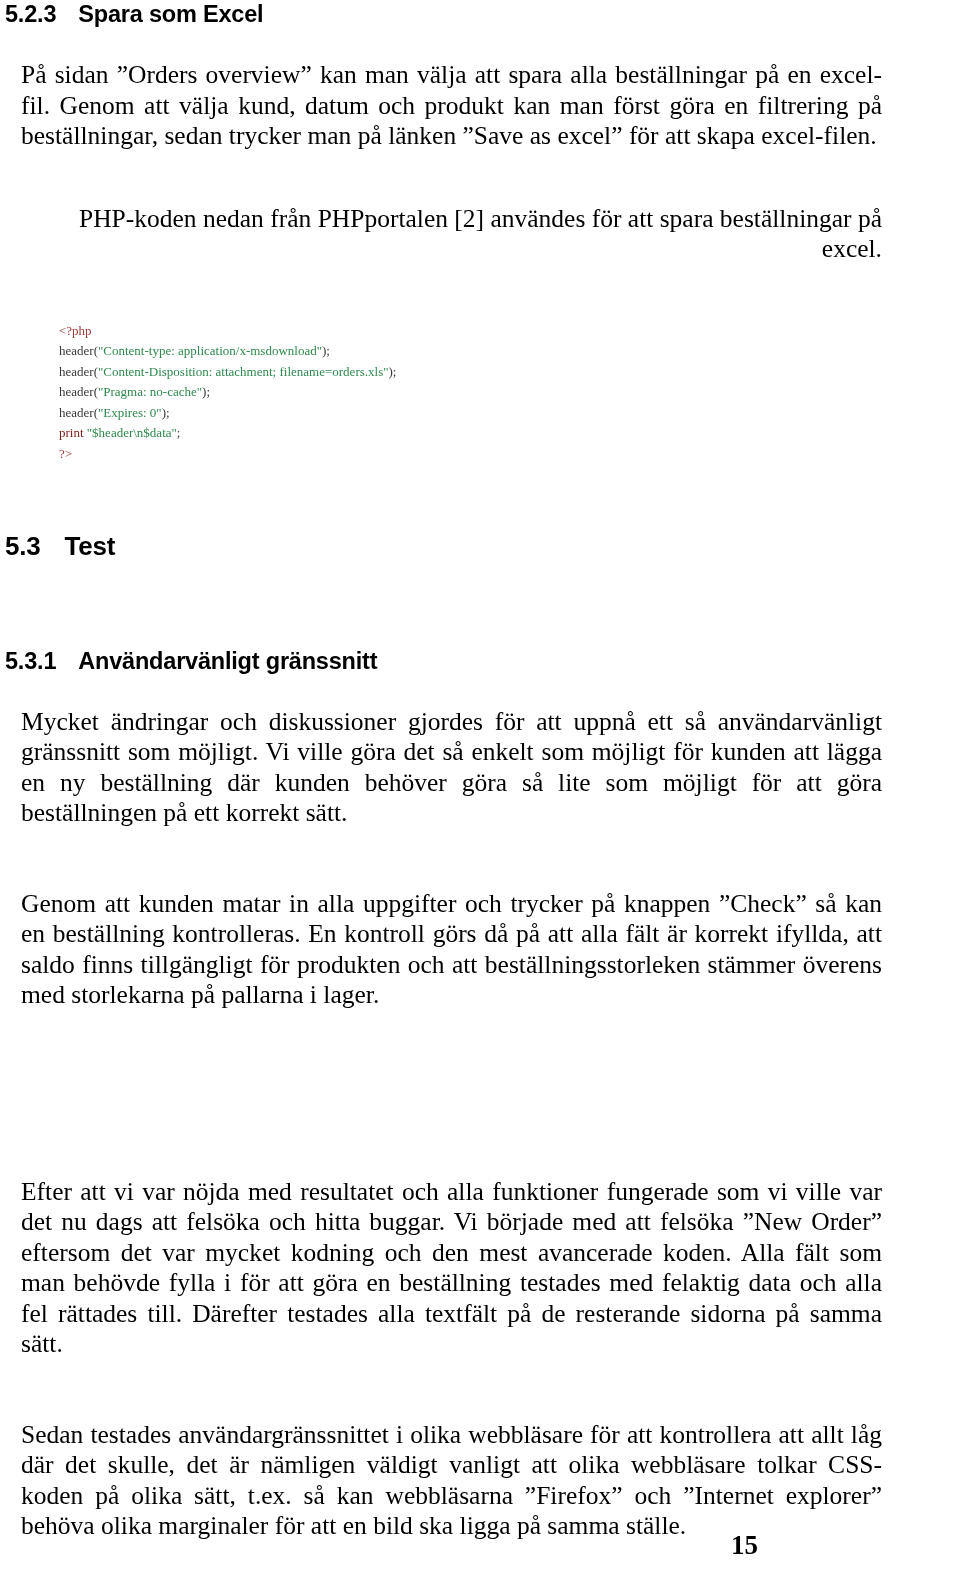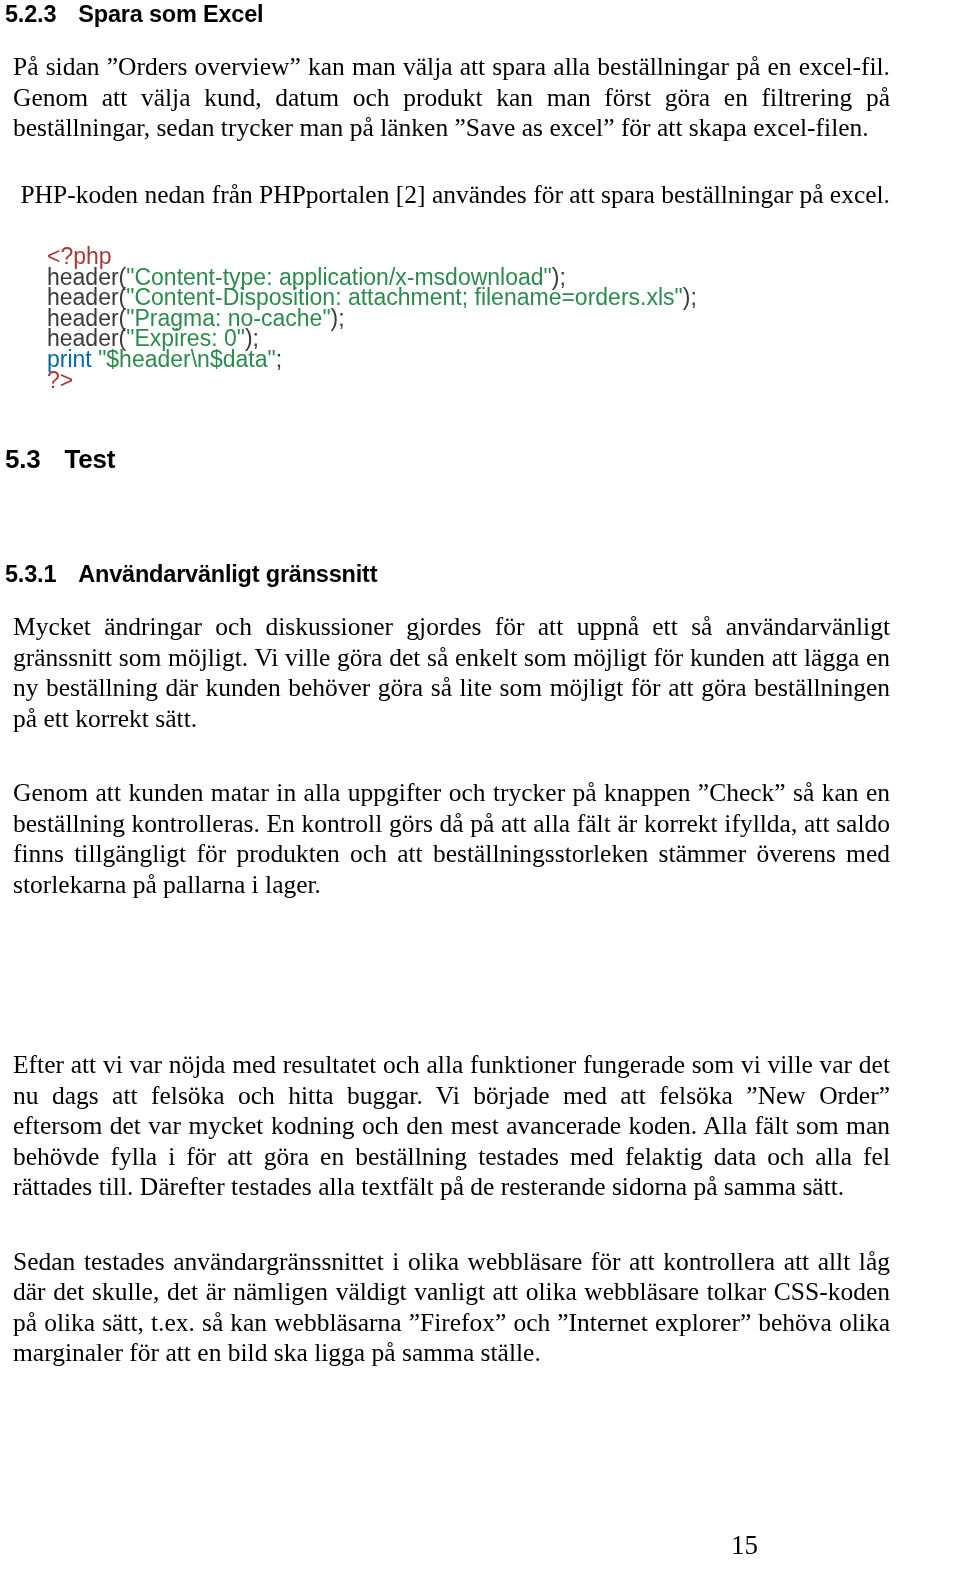--- a/index.html
+++ b/index.html
@@ -46,63 +46,64 @@
   h2.sec.lvl2 {           
     font-size: 26px;
     line-height: 30px;
   }
   .sec .num { display: inline-block; }
   .sec .gap3 { display: inline-block; width: 22px; }
   .sec .gap2 { display: inline-block; width: 24px; }
 
   
   p.body {
-    margin: 8px;
+    margin: 16px;
     padding: 0;
     font-size: 25.5px;
     line-height: 30.5px;
     text-align: justify;
     text-justify: inter-word;
     -webkit-hyphens: none;
     hyphens: none;
   }
   p.body.ragged { text-align: right; }
   .sp-16 { height: 16px; }
   .sp-20 { height: 20px; }
   .sp-28 { height: 28px; }
   .sp-32 { height: 32px; }
   .sp-54 { height: 54px; }
   .sp-62 { height: 62px; }
 
   
   .codeblock {
-    margin: 0;
+    margin: 12px;
     padding: 0 0 0 42px;
-    font-family: Liberation Sans, sans-serif;
-    font-size: 23px;
+    font-family: Liberation Serif, serif;
+    font-size: 13px;
     line-height: 20.6px;
     white-space: pre;
     color: #3a3a3a;
   }
   .codeblock .line { white-space: pre; }
   .tok-tag  { color: #a33b3b; }
   .tok-fn   { color: #3a3a3a; }
   .tok-str  { color: #2d8a4e; }
-  .tok-kw   { color: #0369a1; }
+  .tok-kw   { color: #7f1d1d; }
   .tok-punc { color: #3a3a3a; }
 
   
   .pagenum {
     position: absolute;
     right: 18px;
     bottom: 10px;
     font-family: "Liberation Serif", "DejaVu Serif", serif;
     font-size: 27px;
     line-height: 30px;
     color: #000;
+    font-weight: bold;
   }
 </style>
 </head>
 <body>
 
 <div class="page">
   <div class="content">
 
     <h3 class="sec lvl3"><span class="num">5.2.3</span><span class="gap3"></span><span>Spara som Excel</span></h3>
 

